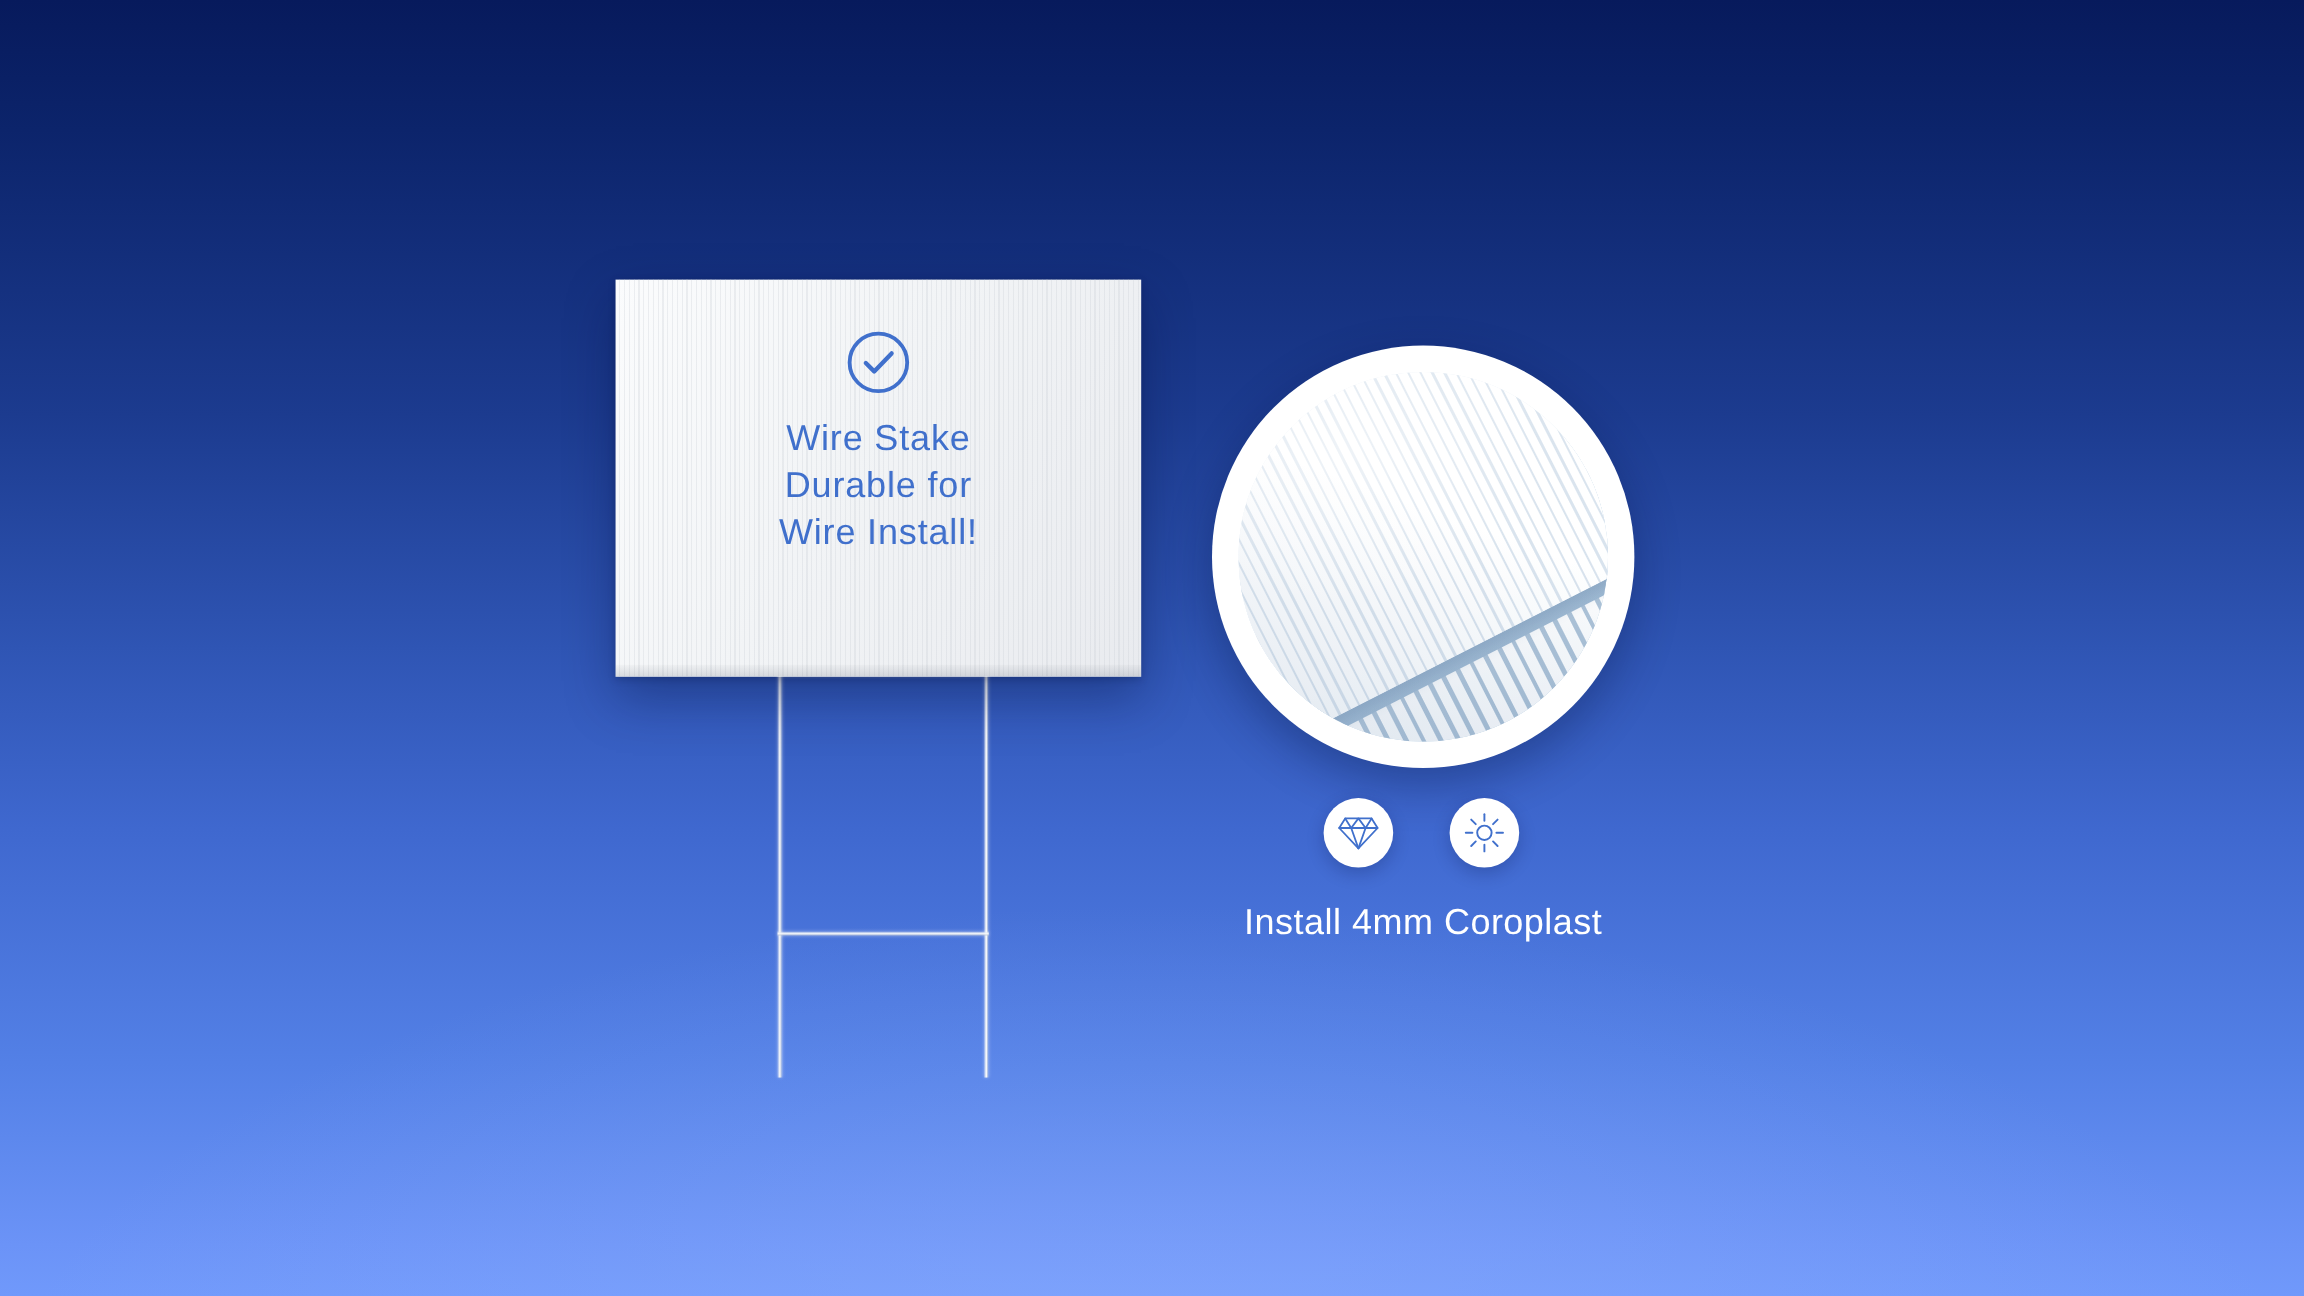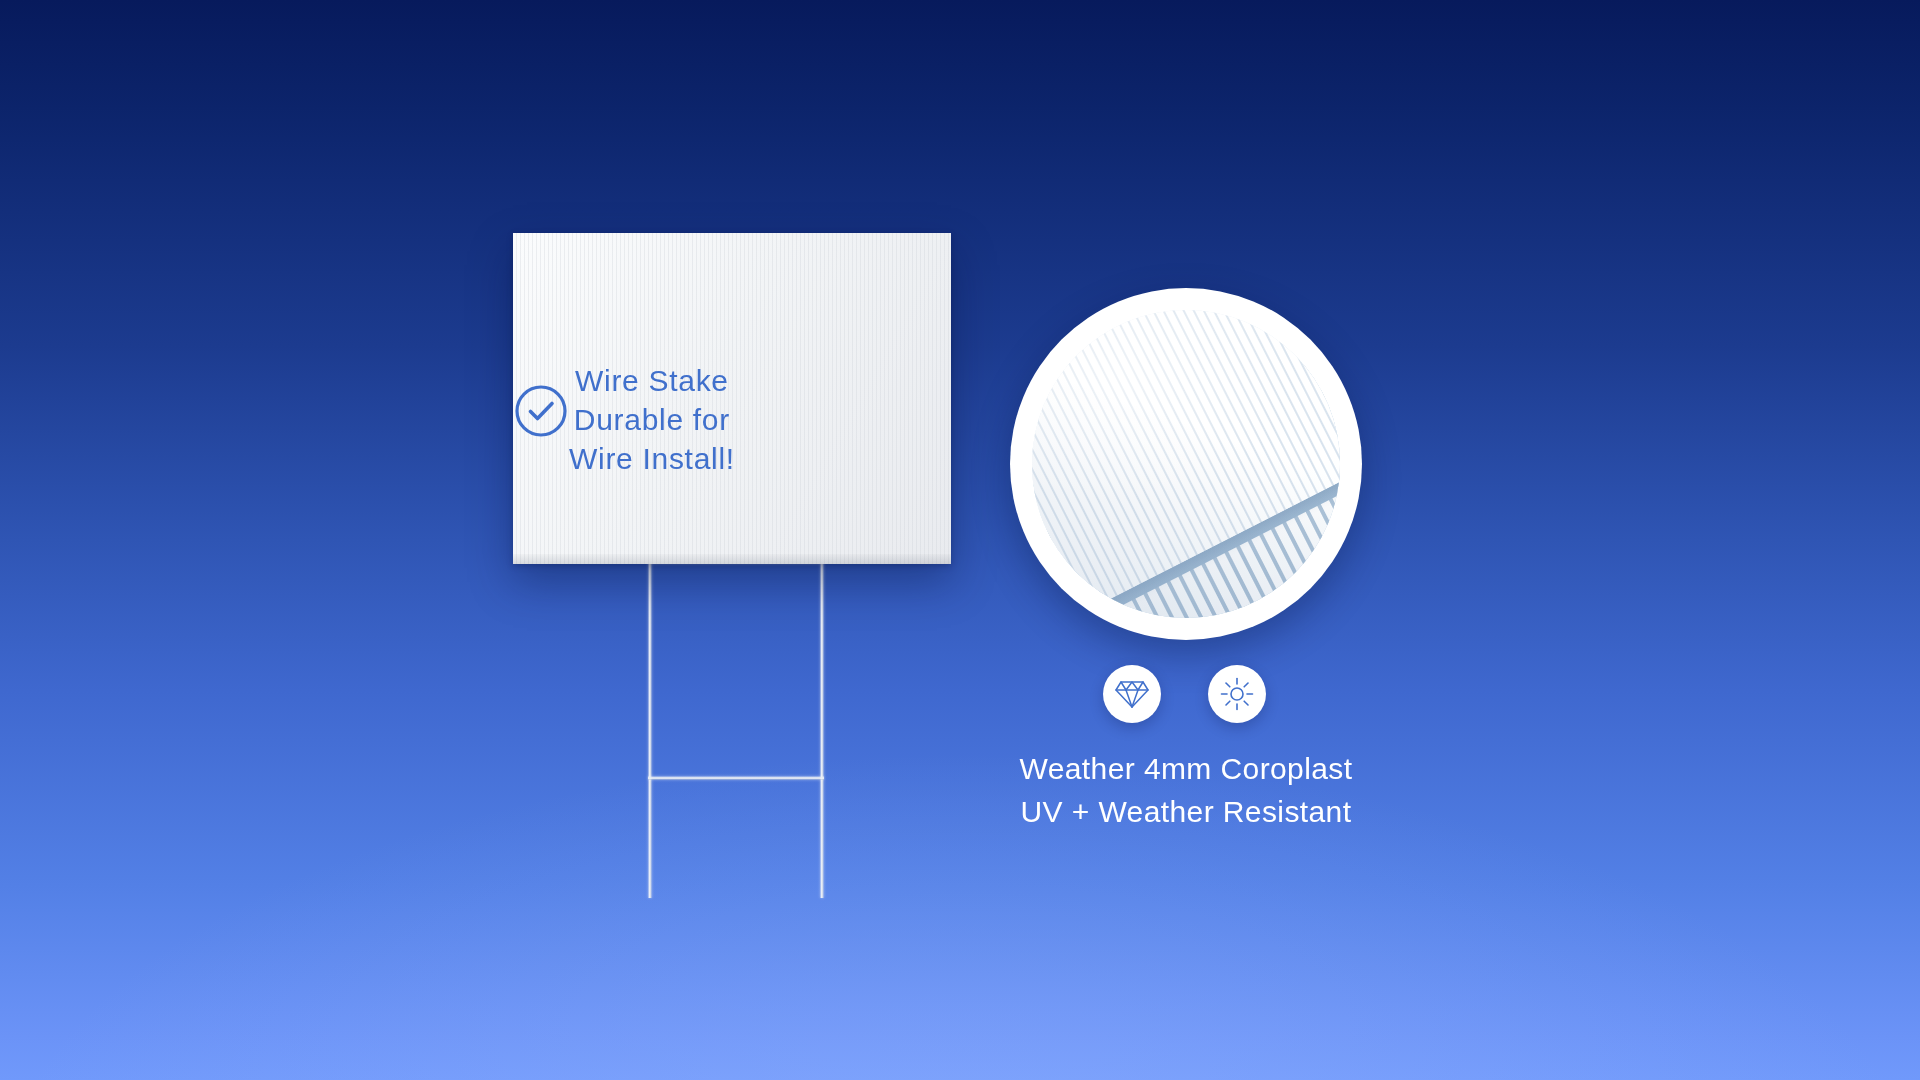--- a/index.html
+++ b/index.html
@@ -55,21 +55,21 @@
     background:
       repeating-linear-gradient(90deg,
         rgba(255,255,255,0) 0px,
         rgba(255,255,255,0) 3px,
         rgba(200,205,212,.30) 3px,
         rgba(200,205,212,.30) 4px),
       linear-gradient(120deg,#fbfcfd 0%, #f2f4f6 45%, #e9ebef 100%);
     box-shadow:
       0 18px 40px rgba(3,14,60,.35),
       0 2px 6px rgba(3,14,60,.25);
-    display:flex; 
+    display:flex; flex-direction:column;
     align-items:center; justify-content:flex-start;
     padding-top:41px;
   }
   #sign-board::after{
     content:""; position:absolute; left:0; right:0; bottom:0; height:10px;
     background:linear-gradient(180deg, rgba(0,0,0,.02), rgba(60,70,90,.16));
     pointer-events:none;
   }
   #check-circle-icon{ display:block; margin-bottom:16px; }
   #sign-text{
@@ -233,17 +233,16 @@
           <line x1="6" y1="6" x2="9.8" y2="9.8"></line>
           <line x1="24.2" y1="24.2" x2="28" y2="28"></line>
           <line x1="6" y1="28" x2="9.8" y2="24.2"></line>
           <line x1="24.2" y1="9.8" x2="28" y2="6"></line>
         </g>
       </svg>
     </div>
   </div>
 
   <div id="feature-caption">
-    <span class="cline">Weather 4mm Coroplast</span>
-    <span class="cline">UV + Weather Resistant</span>
+    <span class="cline">Install 4mm Coroplast</span>
   </div>
 
 </div>
 
 </body></html>

